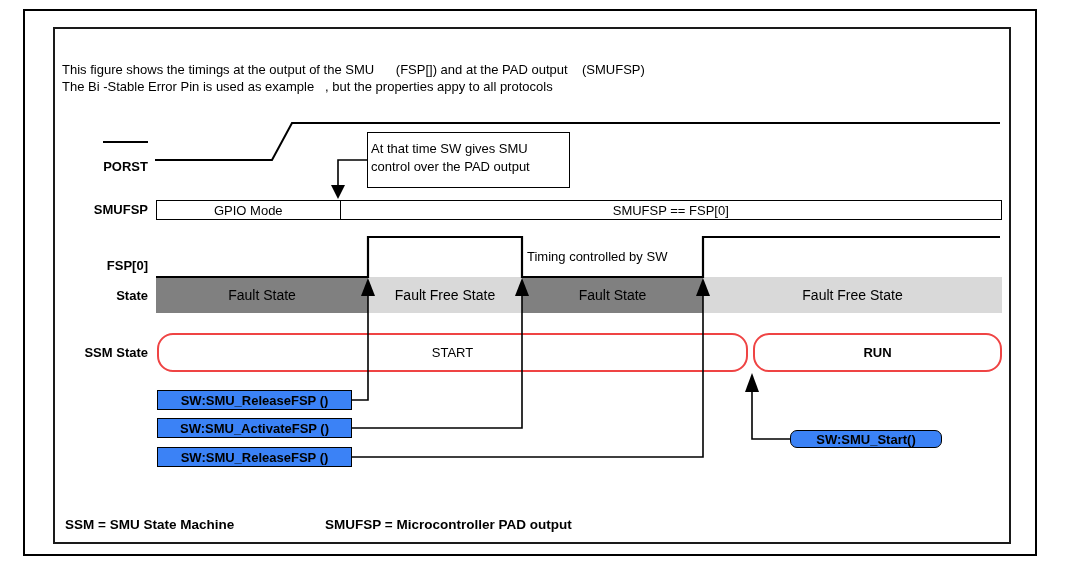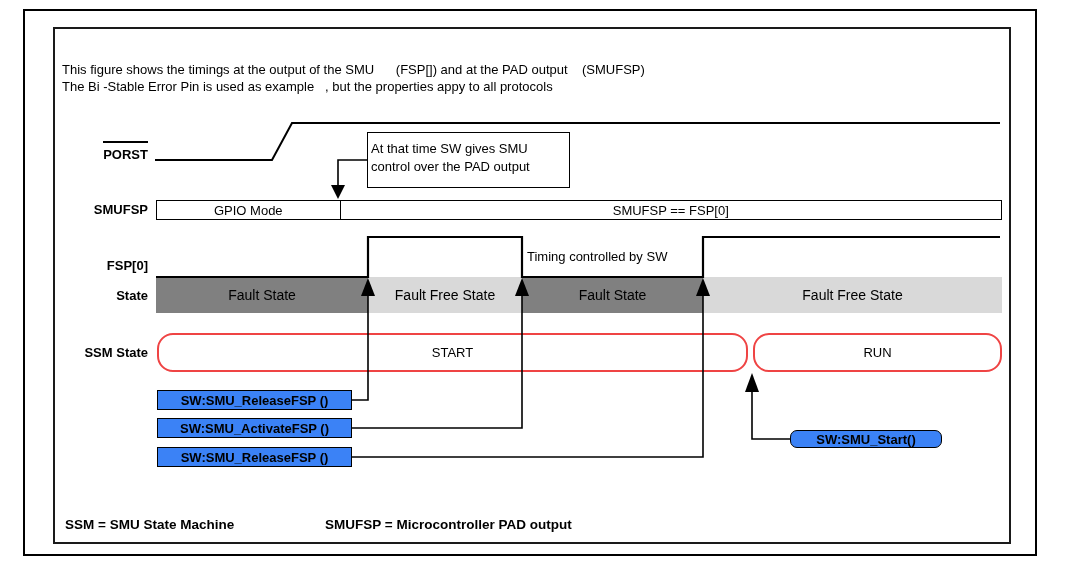--- a/index.html
+++ b/index.html
@@ -13,21 +13,21 @@
   .inner-box   { left: 53px; top: 27px; width: 958px; height: 517px; border: 2px solid #1a1a1a; background: #fff; }
   .title-bar {
     left: 53px; top: 27px; width: 958px; height: 28px;
     border-bottom: 3px solid #4d4d4d; display: flex; align-items: center; justify-content: center;
     font-size: 13px; white-space: pre;
   }
   .desc { left: 62px; top: 62px; font-size: 13px; line-height: 16px; white-space: pre; }
   .sig-label {
     left: 40px; width: 108px; text-align: right; font-weight: bold; font-size: 13px; line-height: 14px;
   }
-  .overline-wrap { display: inline-block; border-top: 2px solid #000; padding-top: 5px; }
+  .overline-wrap { display: inline-block; border-top: 2px solid #000; padding-top: 17px; }
   .smufsp-bar {
     left: 156px; top: 200px; width: 846px; height: 20px; border: 1.5px solid #000;
     display: flex; background: #fff; z-index: 2;
   }
   .smufsp-seg { display: flex; align-items: center; justify-content: center; font-size: 13px; height: 100%; }
   .smufsp-seg.g1 { width: 183px; }
   .smufsp-seg.g2 { width: 663px; border-left: 1.5px solid #000; }
   .annotation-box {
     left: 367px; top: 132px; width: 203px; height: 56px; border: 1.5px solid #000; background: #fff;
     font-size: 13px; line-height: 18px; padding: 7px 2px 13px 3px; z-index: 2;
@@ -80,21 +80,21 @@
   </div>
 
   <div class="abs timing-note">Timing controlled by SW</div>
 
   <div class="abs state-seg" style="left:156px;width:212px;background:#808080;">Fault State</div>
   <div class="abs state-seg" style="left:368px;width:154px;background:#d9d9d9;">Fault Free State</div>
   <div class="abs state-seg" style="left:522px;width:181px;background:#808080;">Fault State</div>
   <div class="abs state-seg" style="left:703px;width:299px;background:#d9d9d9;">Fault Free State</div>
 
   <div class="abs ssm-box" style="left:157px;width:591px;">START</div>
-  <div class="abs ssm-box" style="left:753px;width:249px;">RUN</div>
+  <div class="abs ssm-box" style="left:753px;width:249px;font-weight:bold;">RUN</div>
 
   <div class="abs call-box" style="left:157px;top:390px;width:195px;height:20px;">SW:SMU_ReleaseFSP ()</div>
   <div class="abs call-box" style="left:157px;top:418px;width:195px;height:20px;">SW:SMU_ActivateFSP ()</div>
   <div class="abs call-box" style="left:157px;top:447px;width:195px;height:20px;">SW:SMU_ReleaseFSP ()</div>
   <div class="abs call-box" style="left:790px;top:430px;width:152px;height:18px;border-radius:7px;">SW:SMU_Start()</div>
 
   <div class="abs legend" style="left:65px;">SSM = SMU State Machine</div>
   <div class="abs legend" style="left:325px;">SMUFSP = Microcontroller PAD output</div>
 
   <svg class="overlay" viewBox="0 0 1074 566" xmlns="http://www.w3.org/2000/svg">

